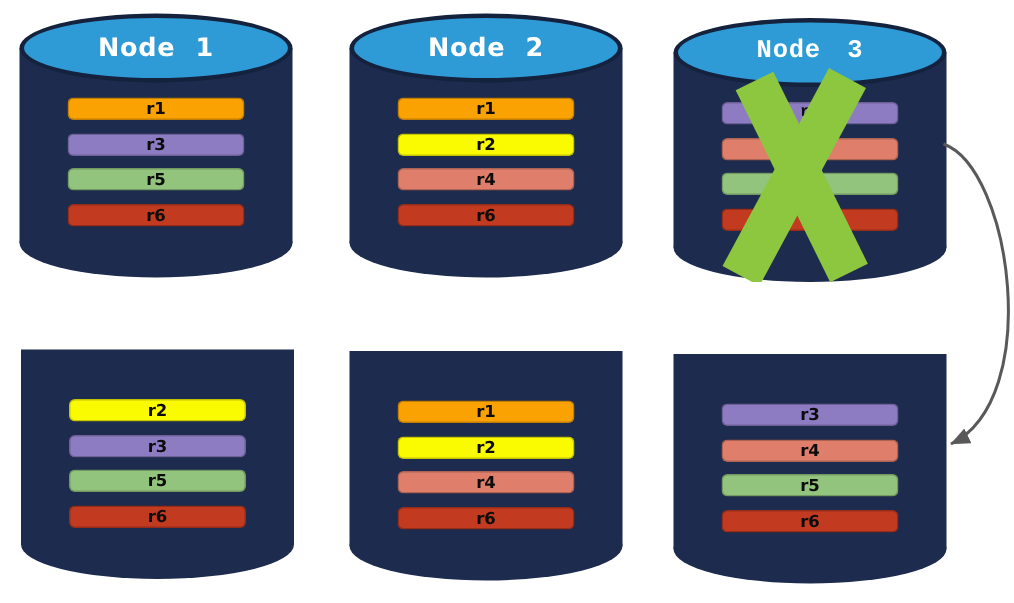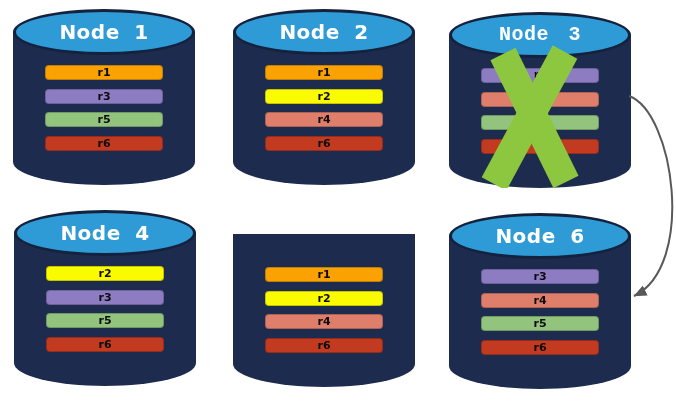--- a/index.html
+++ b/index.html
@@ -24,21 +24,21 @@
     position:absolute; left:0; top:130px; width:100%; height:46px;
     border-radius:50%; background:var(--body); z-index:1;
   }
   .cyl-top {
     position:absolute; left:0; top:0; width:100%; height:46px;
     border-radius:50%; background:var(--cap);
     border:3px solid var(--outline); box-sizing:border-box;
     display:flex; align-items:center; justify-content:center; z-index:2;
   }
   .title {
-    color:var(--title); font-weight:bold; font-size:20px;
+    color:var(--title); font-weight:bold; font-size:17px;
     letter-spacing:0.5px; word-spacing:7px; margin-top:-1px;
   }
   .bars { position:absolute; inset:0; z-index:3; }
   .bar {
     position:absolute; left:32px; width:118px; height:15px;
     border-radius:4px; border:1px solid rgba(0,0,0,0.22);
     box-sizing:border-box; display:flex; align-items:center; justify-content:center;
   }
   .bar-label {
     font-size:11px; font-weight:bold; color:#0c0c0c; line-height:13px;
@@ -115,23 +115,20 @@
         </div>
       </div>
   <svg class="x-mark" viewBox="0 0 182 176">
     <line x1="54" y1="42" x2="117" y2="170" stroke-width="28" stroke="#8DC63F"></line>
     <line x1="116" y1="40" x2="45" y2="172" stroke-width="28" stroke="#8DC63F"></line>
   </svg>
     </div>
     <div class="node pos-3">
     <div class="cyl-bottom"></div>
     <div class="cyl-body"></div>
-    <div class="cyl-top">
-      <span class="title">Node 4</span>
-    </div>
     <div class="bars">
         <div class="bar" style="top: 56px; background: rgb(251, 251, 0);">
           <span class="bar-label">r2</span>
         </div>
         <div class="bar" style="top: 79.5px; background: rgb(142, 124, 195);">
           <span class="bar-label">r3</span>
         </div>
         <div class="bar" style="top: 103px; background: rgb(147, 196, 125);">
           <span class="bar-label">r5</span>
         </div>
@@ -154,23 +151,20 @@
           <span class="bar-label">r4</span>
         </div>
         <div class="bar" style="top: 126.5px; background: rgb(194, 58, 32);">
           <span class="bar-label">r6</span>
         </div>
       </div>
   </div>
     <div class="node pos-5">
     <div class="cyl-bottom"></div>
     <div class="cyl-body"></div>
-    <div class="cyl-top">
-      <span class="title">Node 6</span>
-    </div>
     <div class="bars">
         <div class="bar" style="top: 56px; background: rgb(142, 124, 195);">
           <span class="bar-label">r3</span>
         </div>
         <div class="bar" style="top: 79.5px; background: rgb(223, 126, 107);">
           <span class="bar-label">r4</span>
         </div>
         <div class="bar" style="top: 103px; background: rgb(147, 196, 125);">
           <span class="bar-label">r5</span>
         </div>

